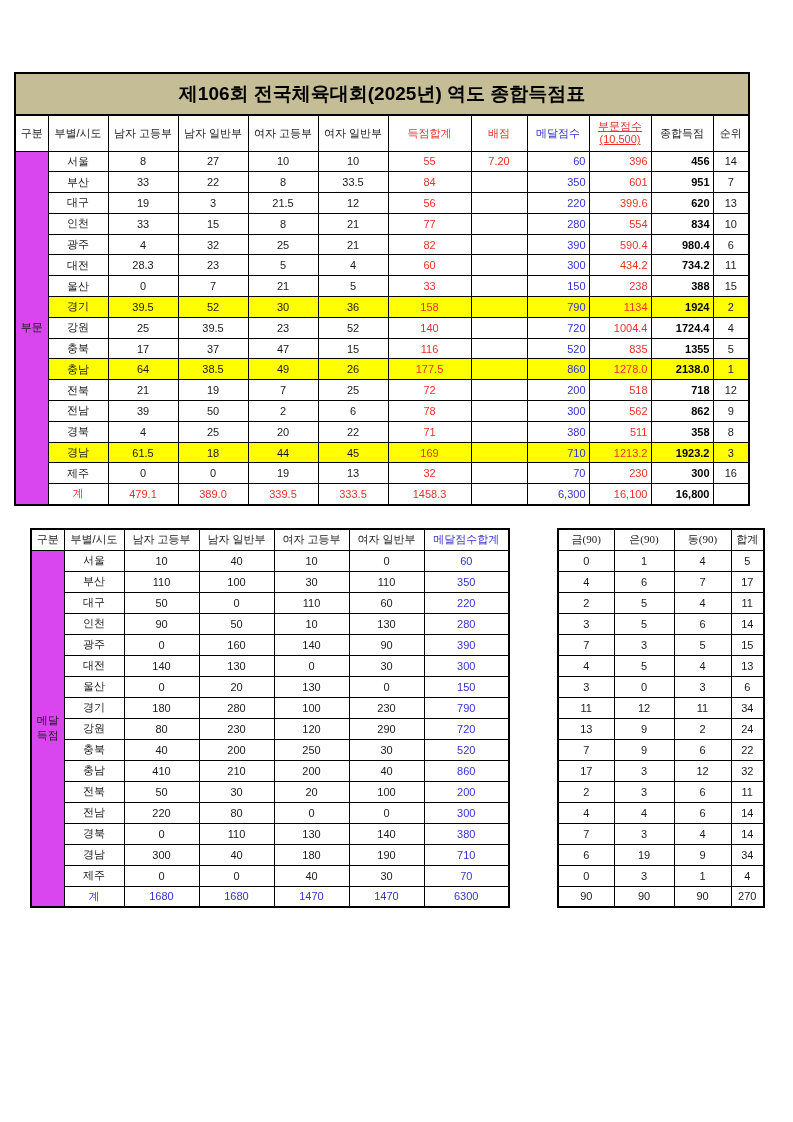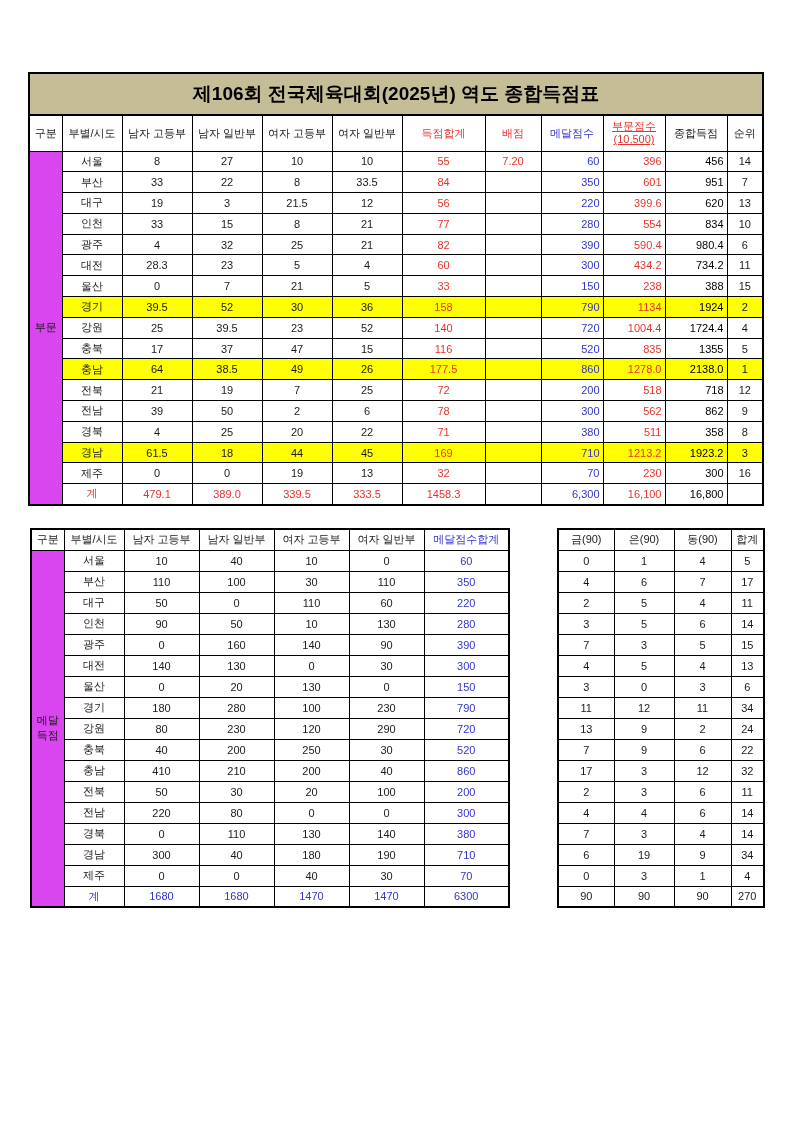--- a/index.html
+++ b/index.html
@@ -9,44 +9,44 @@
   }
   table{
     position:absolute;border-collapse:collapse;table-layout:fixed;
     font-size:11px;border:2px solid #000;
   }
   td,th{
     border:1px solid #000;overflow:hidden;white-space:nowrap;
     font-weight:normal;padding:0;text-align:center;vertical-align:middle;
   }
   
-  #t1{left:28px;top:72px;width:734px;padding-left:22px;}
+  #t1{left:14px;top:72px;width:734px;padding-left:22px;}
   #t1 .title-row td{
     height:40px;background:#c5bd96;border-bottom:2px solid #000;
     font-weight:bold;font-size:19px;letter-spacing:0;color:#000;
   }
   #t1 thead tr.hdr{height:36px;}
   #t1 tbody tr{height:20.8px;}
   th.red, td.sum, td.bae, td.bumun{color:#e8332c;}
   th.blue, td.medal{color:#3333cc;}
   th.two-line{white-space:pre-line;line-height:1.25;text-decoration:underline;}
   td.medal,td.bumun,td.overall{text-align:right;padding-right:3px;}
-  td.overall{font-weight:normal;color:#000;}
+  td.overall{font-weight:bold;color:#000;}
   .group-cell{white-space:pre-line;line-height:1.4;background:#d946ef;color:#1a1a1a;}
   tr.hl td{background:#ffff00;}
   #t1 tr.total-row td.lbl, #t1 tr.total-row td.num{color:#e8332c;}
   
   #t2{left:30px;top:528px;width:478px;}
   #t2 thead tr{height:21px;}
   #t2 tbody tr{height:21px;}
   td.msum{color:#3333cc;}
   #t2 tr.total-row td{color:#3333cc;}
   
   #t3{left:557px;top:528px;width:206px;}
-  #t3 thead tr{height:21px;}
+  #t3 thead tr{height:21px;font-family:Liberation Serif, serif;}
   #t3 tbody tr{height:21px;}
 </style>
 </head>
 <body>
 
 <table id="t1">
   <colgroup>
     <col style="width:33px">
       <col style="width:60px">
       <col style="width:70px">

